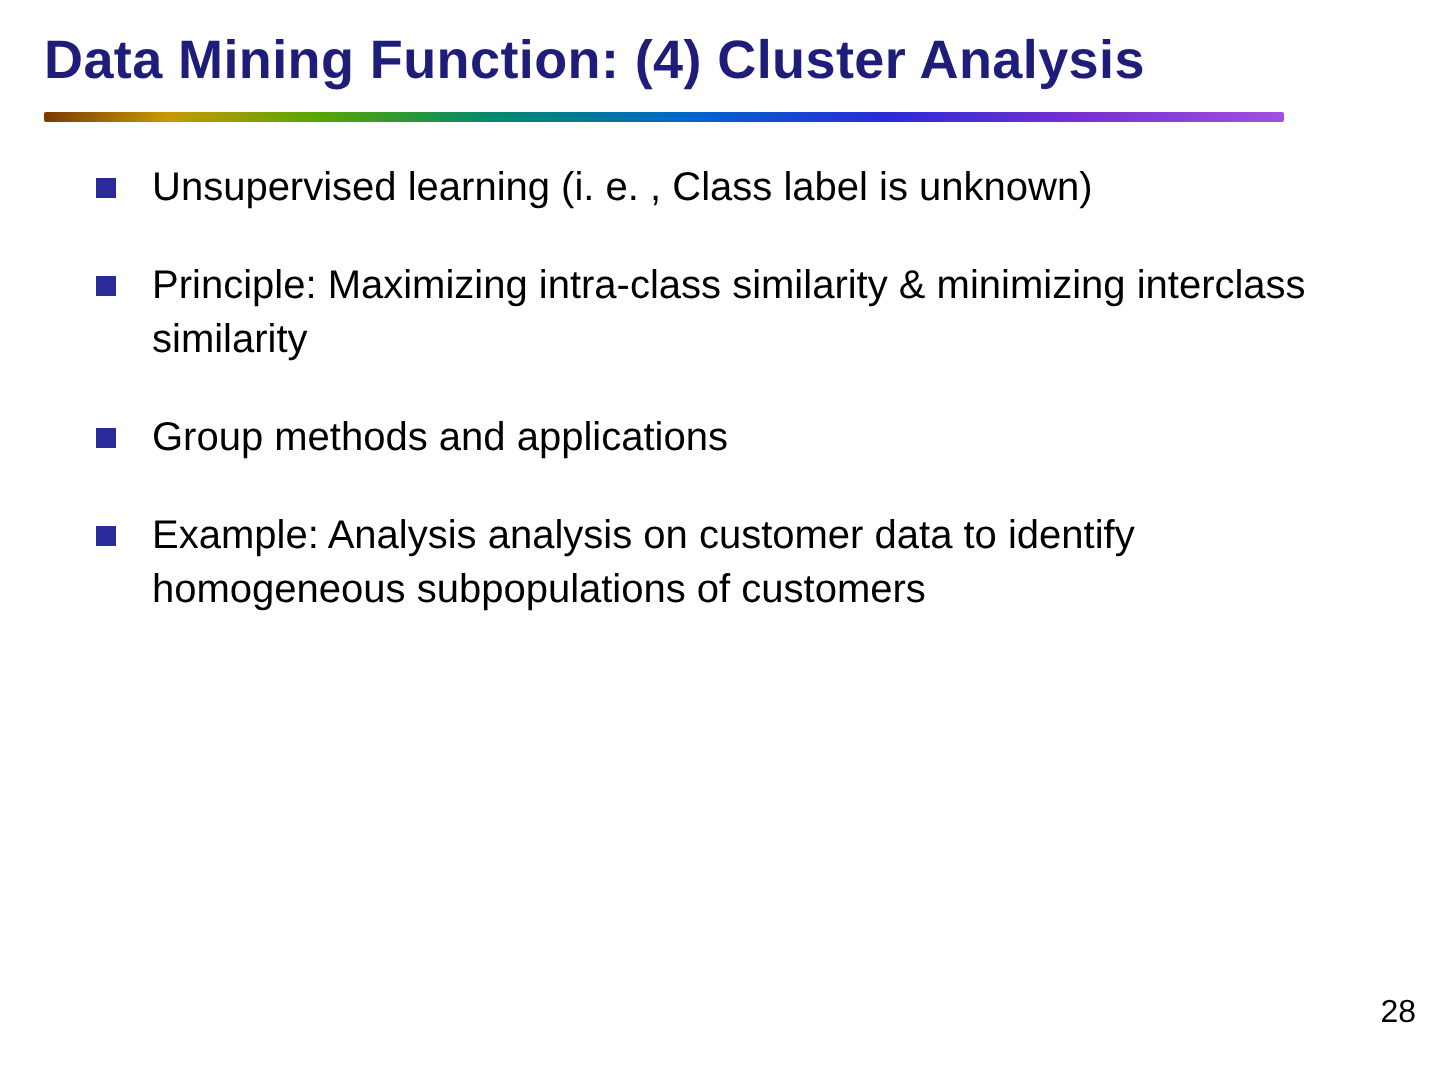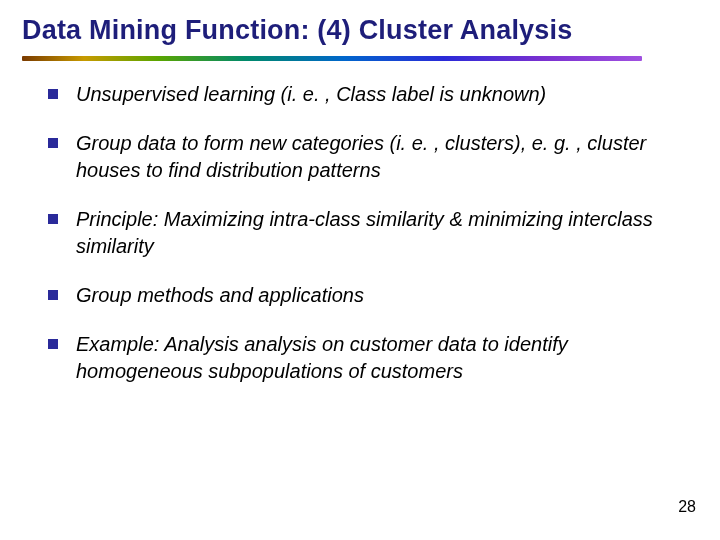--- a/index.html
+++ b/index.html
@@ -31,61 +31,59 @@
       #008a6a 36%,
       #0066cc 52%,
       #2a2ad8 68%,
       #7a30d0 84%,
       #a050e0 100%);
     border-radius: 1px;
   }
   ul.bullets {
     list-style: none;
     padding-left: 26px;
-    font-style: italic;
   }
   ul.bullets > li {
     position: relative;
     font-size: 20px;
     color: #000;
     line-height: 1.35;
     margin-bottom: 22px;
     padding-left: 28px;
   }
   ul.bullets > li .sq {
     position: absolute;
     left: 0;
     top: 8px;
     width: 10px;
     height: 10px;
     background: #2a2a9a;
   }
   .pagenum {
     position: absolute;
-    right: 24px;
+    right: 12px;
     bottom: 14px;
     font-size: 16px;
     color: #000;
   }
 </style>
 </head>
 <body>
 
 <div class="slide">
   <h1 class="title">Data Mining Function: (4) Cluster Analysis</h1>
   <div class="rule"></div>
 
   <ul class="bullets">
     <li>
       <span class="sq"></span>
       <span>Unsupervised learning (i. e. , Class label is unknown)</span>
     </li>
     <li>
       <span class="sq"></span>
-      <span>Group data to form new categories (i. e. , clusters), e. g. , cluster houses to find distribution patterns</span>
     </li>
     <li>
       <span class="sq"></span>
       <span>Principle: Maximizing intra-class similarity &amp; minimizing interclass similarity</span>
     </li>
     <li>
       <span class="sq"></span>
       <span>Group methods and applications</span>
     </li>
     <li>

